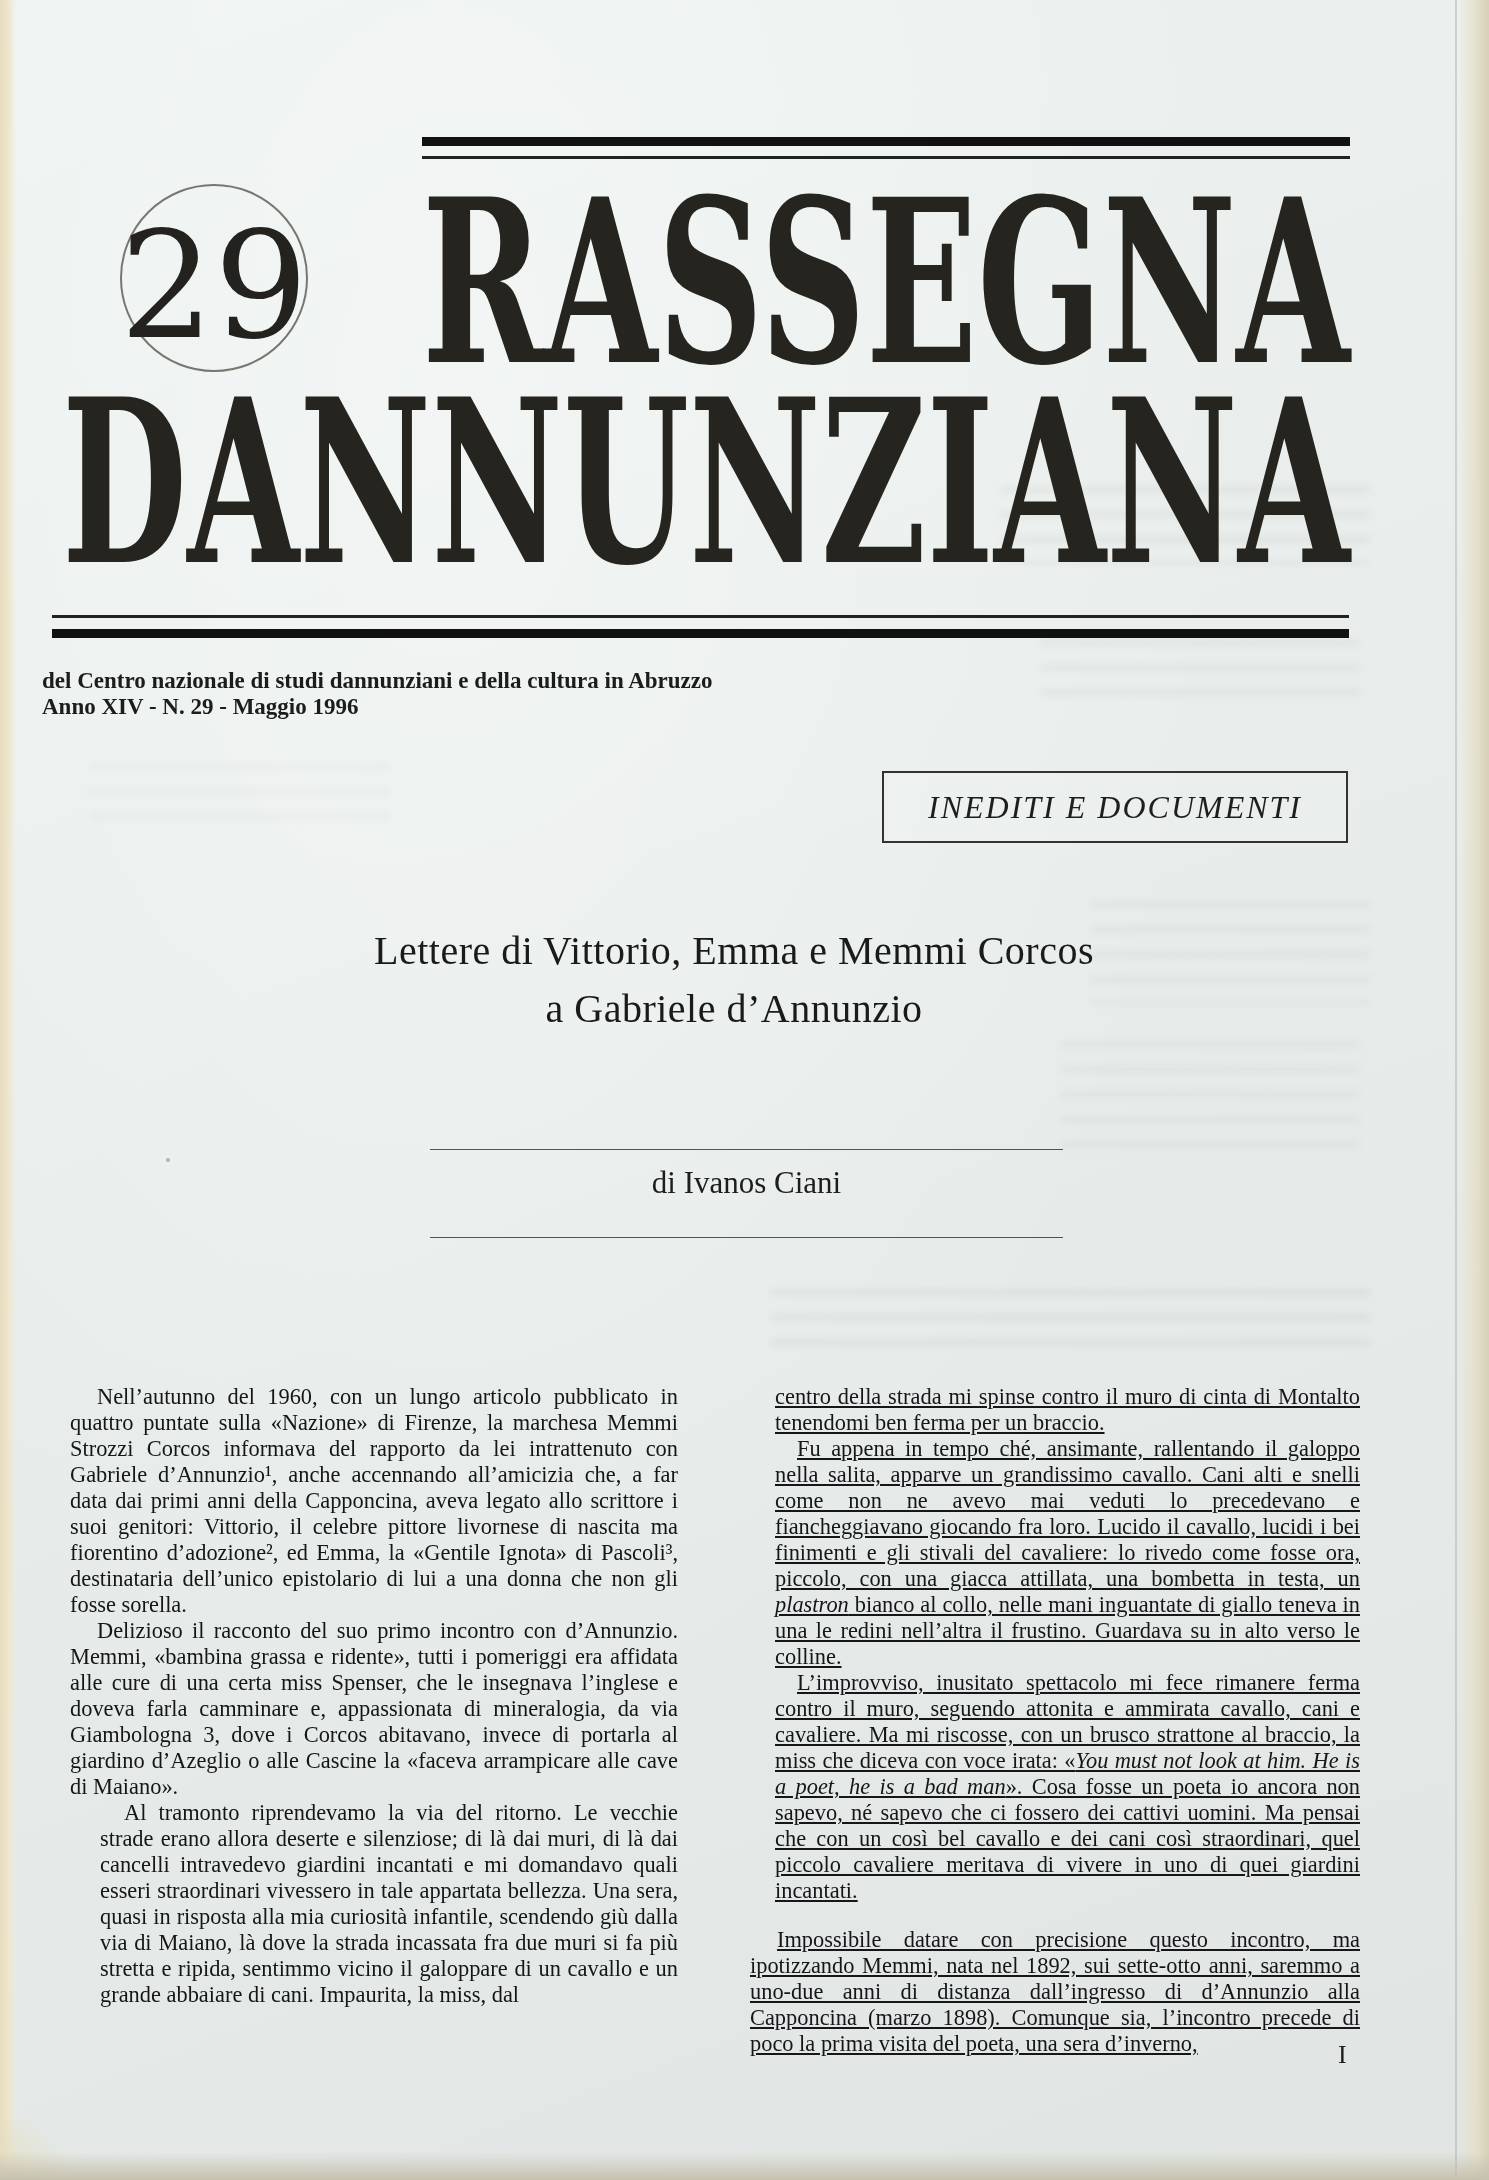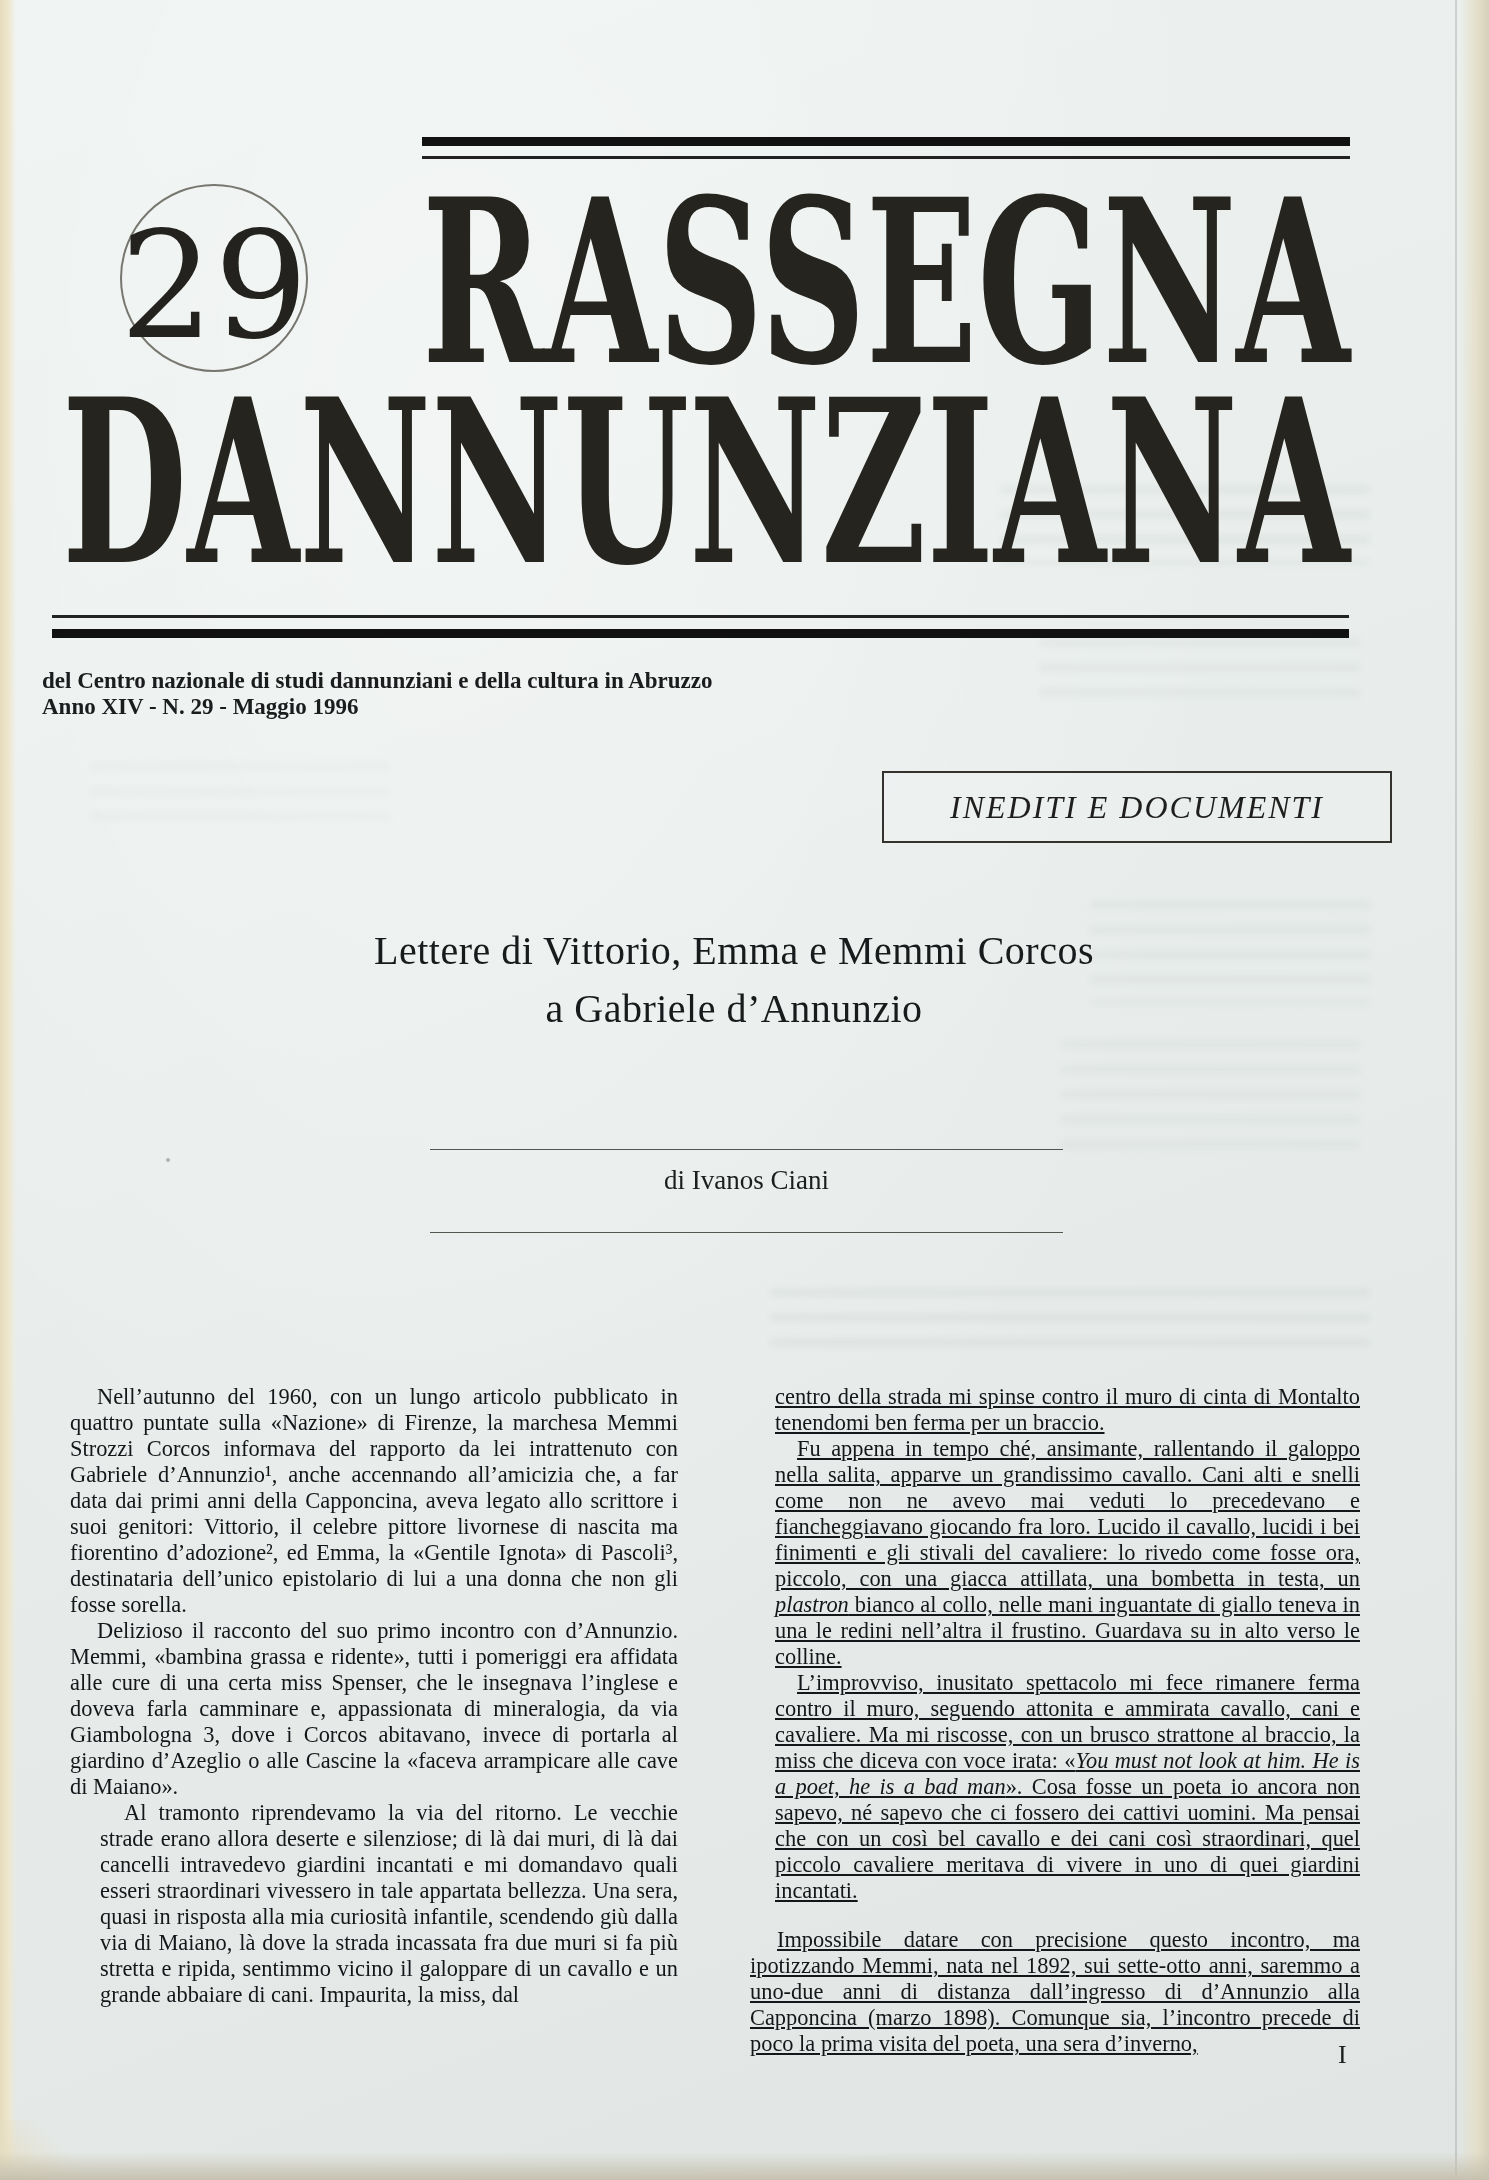--- a/index.html
+++ b/index.html
@@ -44,38 +44,38 @@
   .issue-num { font-family:"DejaVu Serif", serif; fill:#23221e; }
 
   
   .subtitle-row {
     position:absolute; left:42px; top:668px; width:1307px;
     display:flex; justify-content:space-between; align-items:baseline;
     font-weight:bold; font-size:23px; color:#1b1c1e;flex-direction:column;
   }
 
   .section-box {
-    position:absolute; left:882px; top:771px; width:510px; height:72px;
+    position:absolute; left:882px; top:771px; width:466px; height:72px;
     border:2px solid #33322e; box-sizing:border-box;
     display:flex; align-items:center; justify-content:center;
     font-style:italic; font-size:32px; letter-spacing:2px; color:#1e1e1c;
     background:rgba(255,255,255,.12);
   }
 
   .article-title {
     position:absolute; left:94px; top:922px; width:1280px;
     text-align:center; font-size:40px; line-height:58px;
     letter-spacing:.5px; color:#191a1c;
   }
 
   .byline-block {
     position:absolute; left:430px; top:1149px; width:633px;
     border-top:1.5px solid #55554f; border-bottom:1.5px solid #55554f;
     padding:15px 0 36px 0;
-    text-align:center; font-size:27px; color:#1c1d1f;
+    text-align:center; font-size:31px; color:#1c1d1f;
   }
 
   
   .col {
     position:absolute;
     font-size:22.4px; line-height:26px;
     text-align:justify; color:#141619;
   }
   .col-left  { left:70px;  top:1384px; width:608px; }
   .col-right { left:750px; top:1384px; width:610px;text-decoration:underline; }

